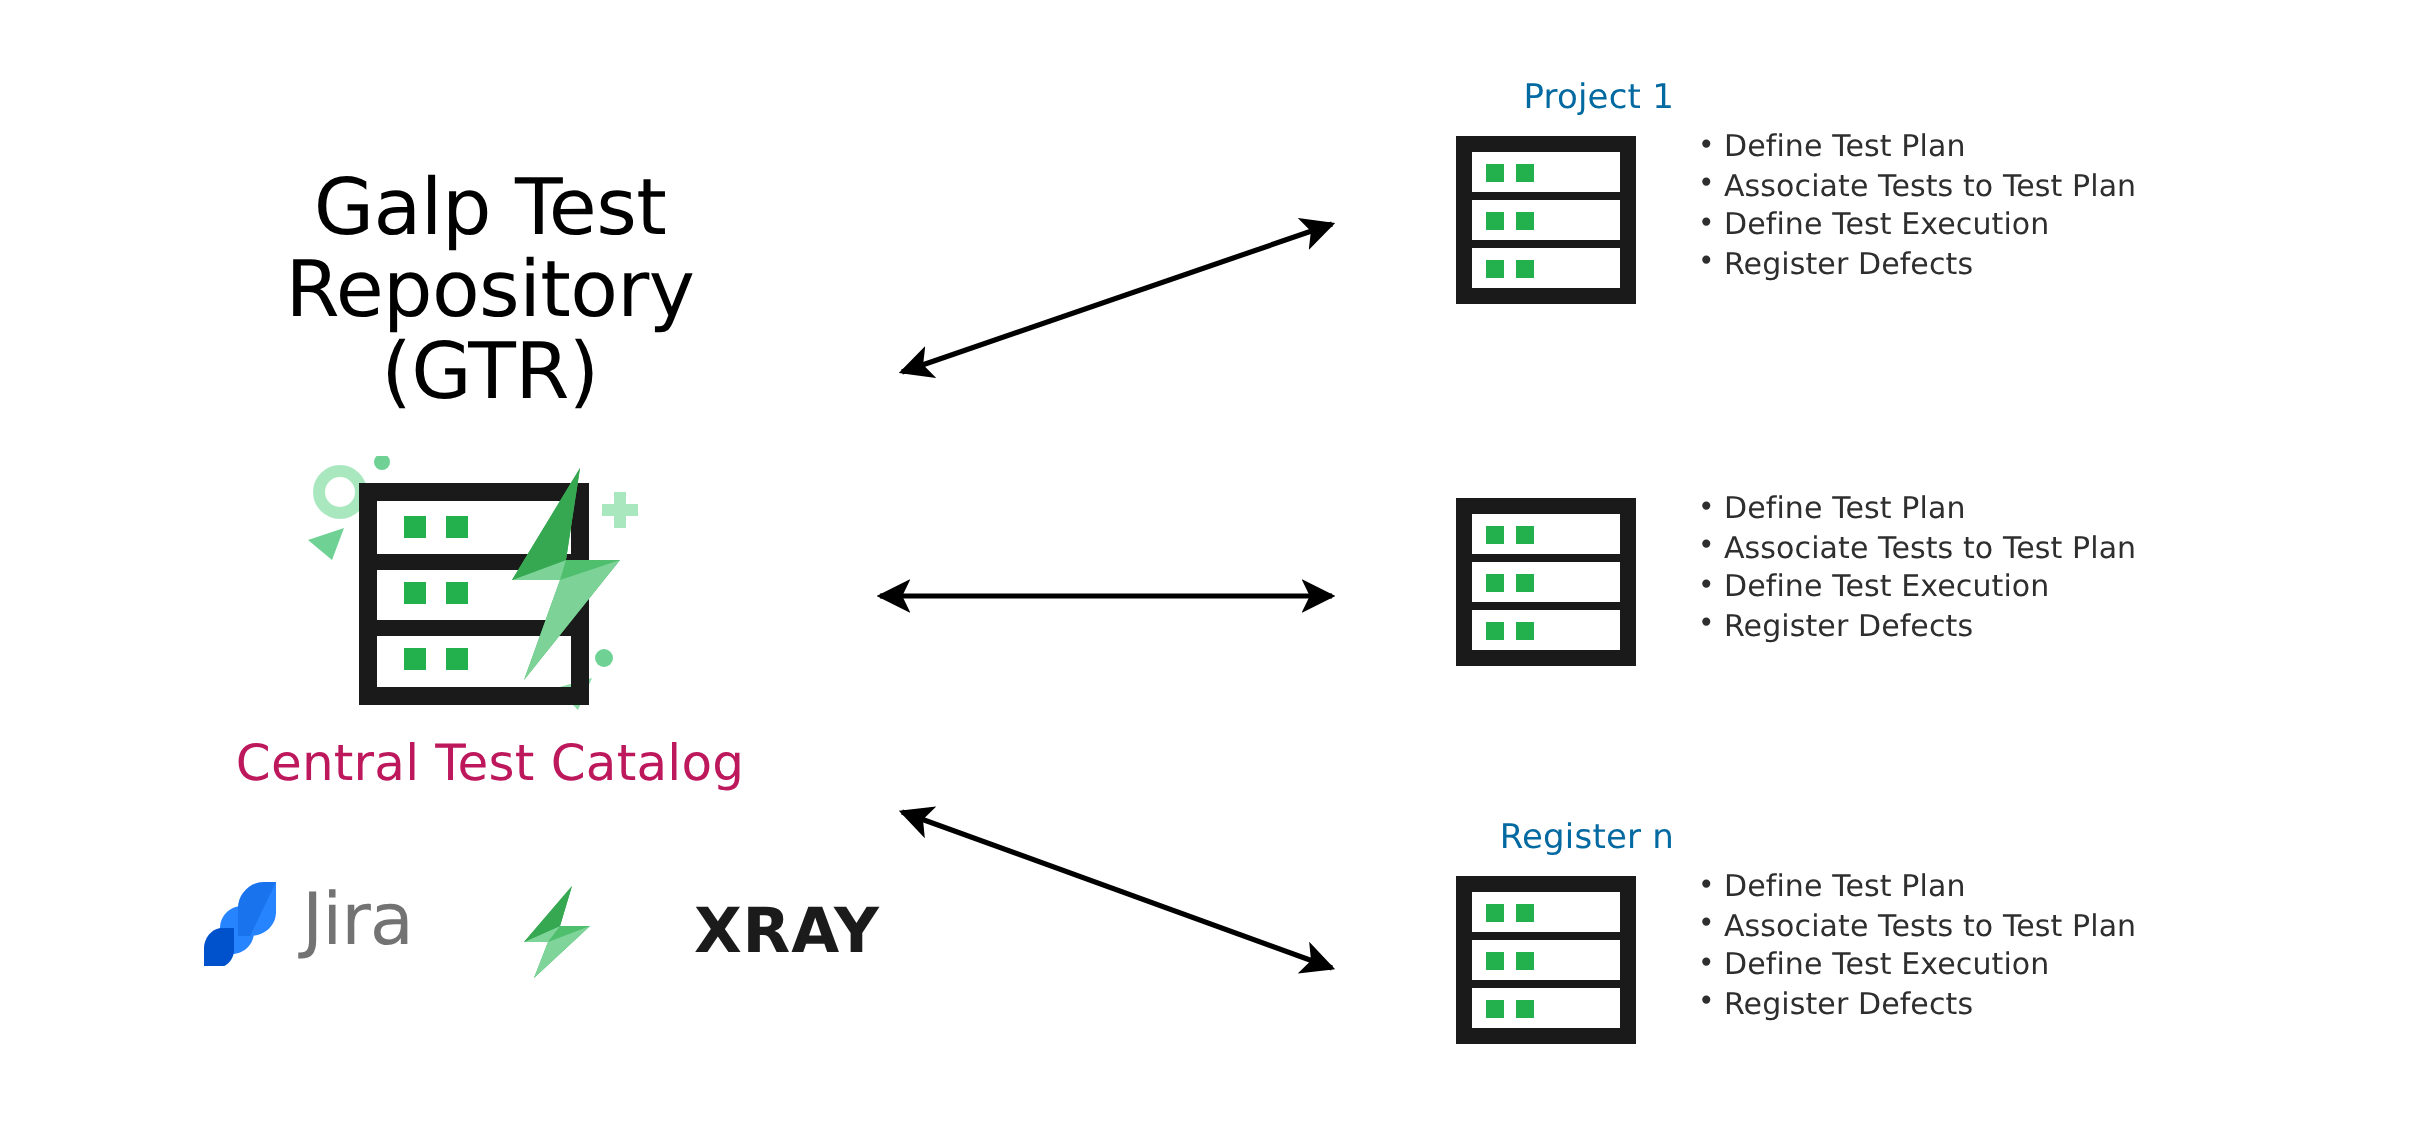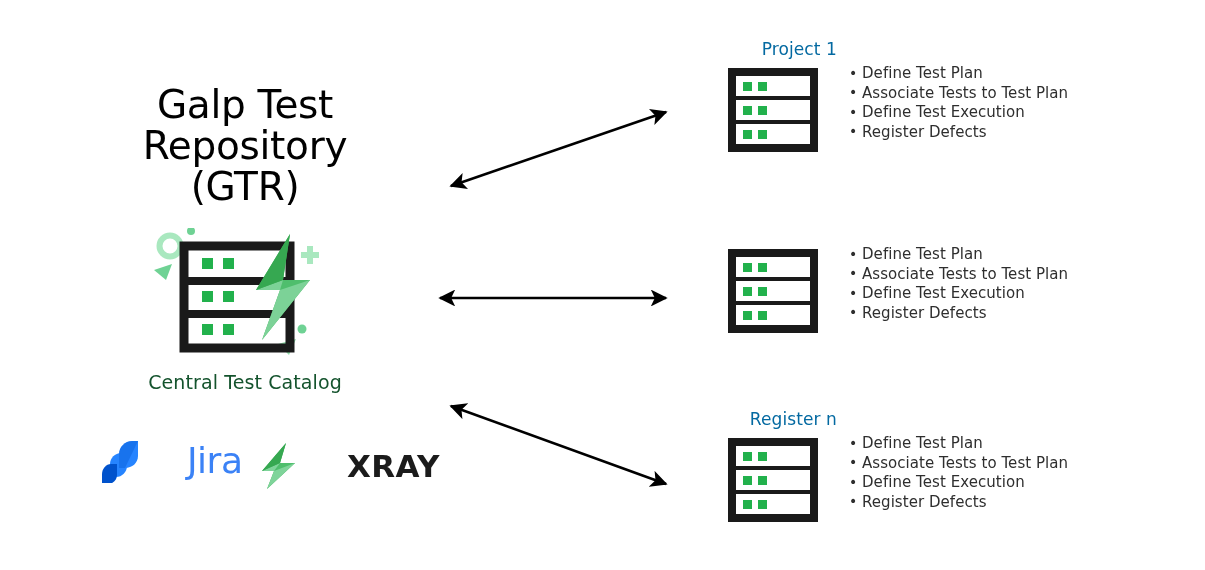--- a/index.html
+++ b/index.html
@@ -47,23 +47,23 @@
     height: 130px;
   }
   .central-icon-wrap svg { display: block; }
 
   .catalog-label {
     position: absolute;
     left: 40px;
     top: 369px;
     width: 410px;
     text-align: center;
-    font-size: 19px;
+    font-size: 25px;
     line-height: 26px;
-    color: #14532d;
+    color: #be185d;
     letter-spacing: 0.1px;
   }
 
   .logos-row {
     position: absolute;
     left: 92px;
     top: 437px;
     width: 330px;
     height: 56px;
   }
@@ -71,24 +71,23 @@
     position: absolute;
     left: 8px;
     top: 2px;
     display: flex;
     align-items: center;
     gap: 9px;
   }
   .logo-jira .wordmark {
     font-size: 36px;
     line-height: 38px;
-    color: #3b82f6;
+    color: #737373;
     letter-spacing: -0.5px;
     font-family: "DejaVu Sans", "Liberation Sans", sans-serif;
-    margin-left: 36px;
   }
   .logo-xray {
     position: absolute;
     left: 166px;
     top: 5px;
     display: flex;
     align-items: center;
     gap: 5px;
   }
   .logo-xray .wordmark {

